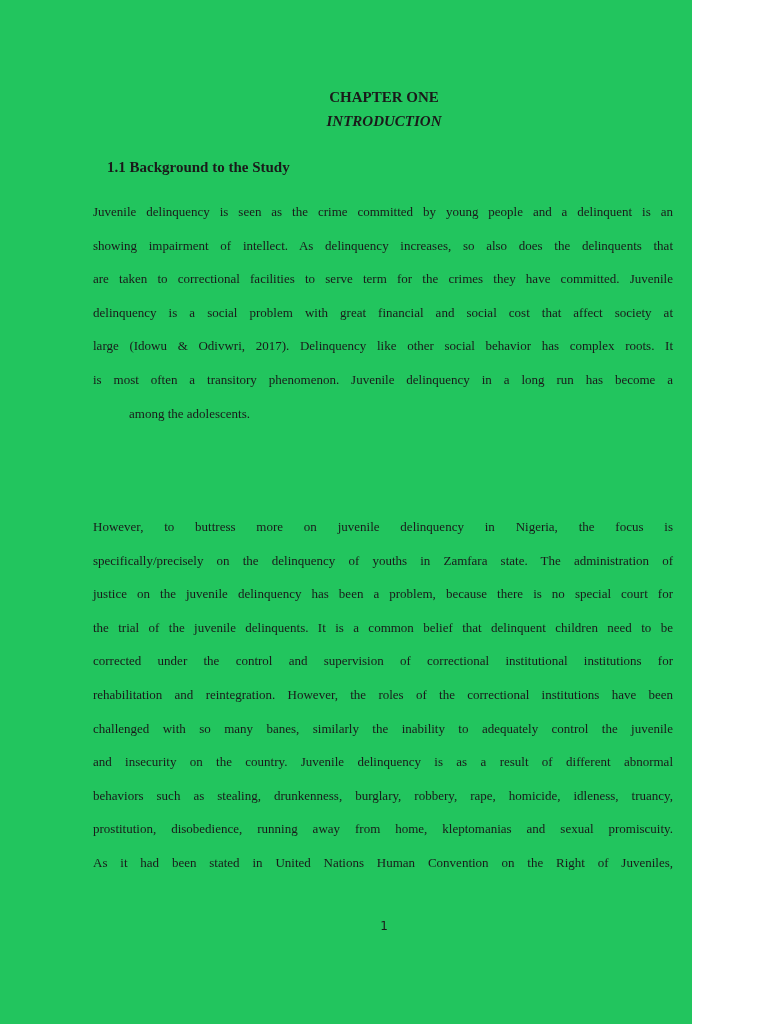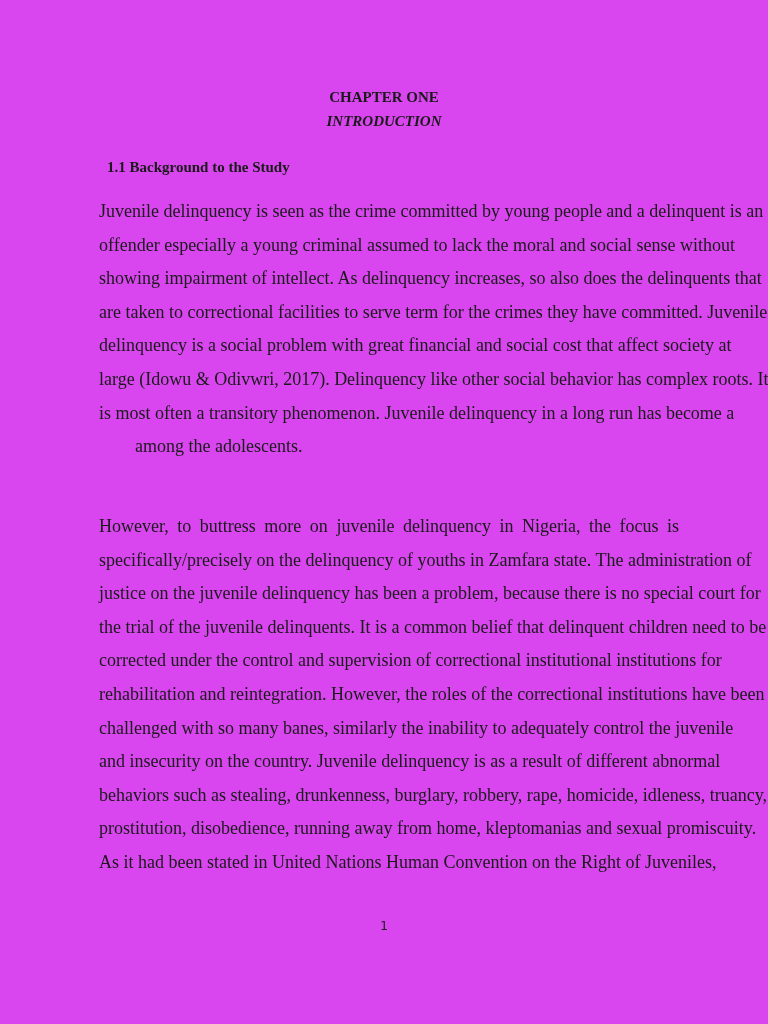--- a/index.html
+++ b/index.html
@@ -11,46 +11,46 @@
       width: 768px;
       height: 1024px;
       position: relative;
       overflow: hidden;
       font-family: "Liberation Serif", "DejaVu Serif", serif;
       color: #1a1a1a;
     }
     .page {
       position: absolute;
       left: 0; top: 0;
-      width: 768px;
+      width: 692px;
       height: 1024px;
-      background: #d946ef;
+      background: #22c55e;
     }
     .chapter-heading {
       position: absolute;
       left: 0;
       width: 768px;
       text-align: center;
       font-weight: bold;
       font-size: 15px;
       line-height: 18px;
     }
     .section-heading {
       position: absolute;
       left: 107px;
       top: 158px;
       font-weight: bold;
       font-size: 15px;
       line-height: 18px;
     }
     .para {
       position: absolute;
-      left: 99px;
+      left: 93px;
       width: 580px;
-      font-size: 18px;
+      font-size: 13px;
       line-height: 33.6px;
       text-align: justify;
     }
     .line {
       display: block;
       height: 33.6px;
       white-space: nowrap;
       text-align: justify;
       text-align-last: justify;
     }
@@ -75,21 +75,20 @@
 
 <div class="page">
 
   <div class="chapter-heading" style="top:88px;">CHAPTER ONE</div>
   <div class="chapter-heading" style="top:112px;font-style:italic;">INTRODUCTION</div>
 
   <div class="section-heading">1.1 Background to the Study</div>
 
   <div class="para" style="top:195px;">
     <span class="line">Juvenile delinquency is seen as the crime committed by young people and a delinquent is an</span>
-    <span class="line">offender especially a young criminal assumed to lack the moral and social sense without</span>
     <span class="line">showing impairment of intellect. As delinquency increases, so also does the delinquents that</span>
     <span class="line">are taken to correctional facilities to serve term for the crimes they have committed. Juvenile</span>
     <span class="line">delinquency is a social problem with great financial and social cost that affect  society at</span>
     <span class="line">large (Idowu &amp; Odivwri, 2017). Delinquency like other social behavior has complex roots. It</span>
     <span class="line">is most often a transitory phenomenon. Juvenile delinquency in a long run has become a</span>
     <span class="line last">among the adolescents.</span>
   </div>
 
   <div class="para" style="top:510px;">
     <span class="line">However, to buttress more on juvenile delinquency in Nigeria, the focus is</span>

